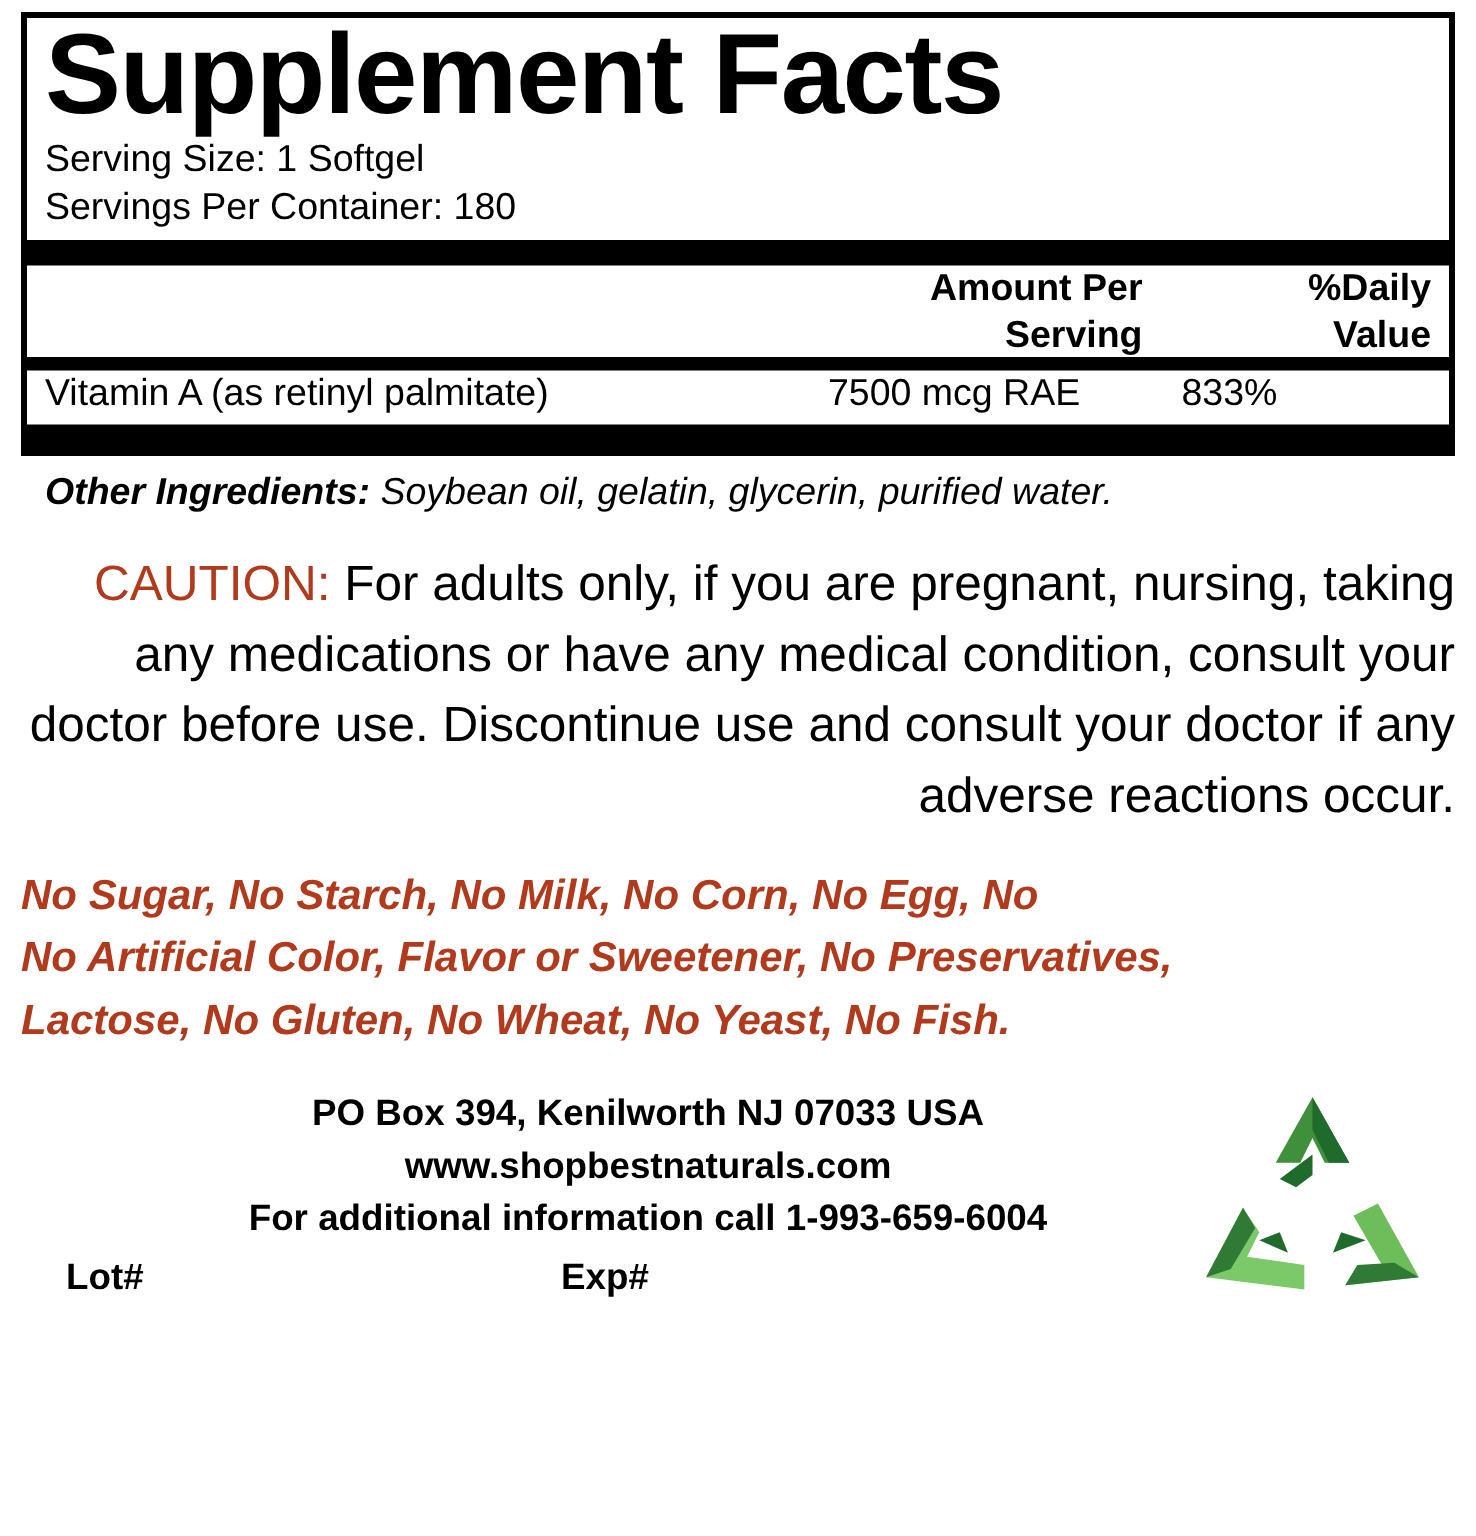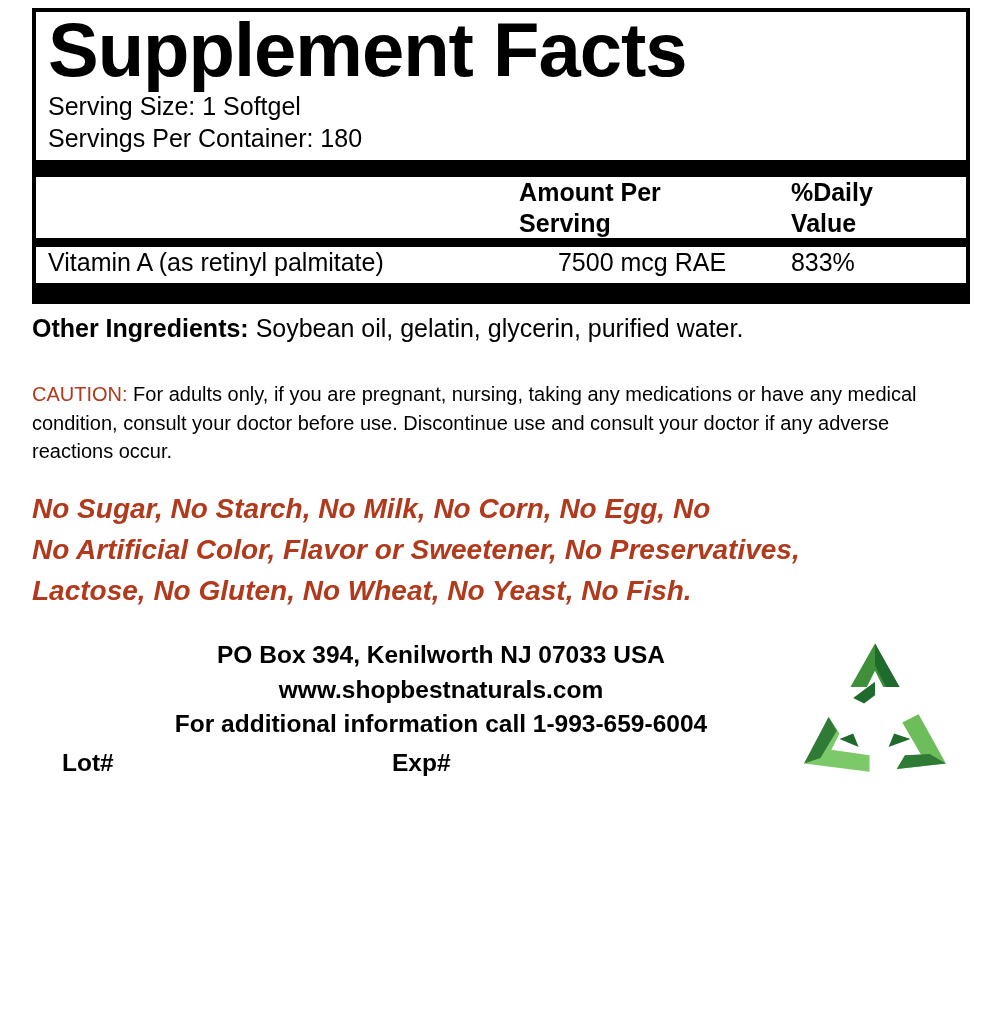--- a/index.html
+++ b/index.html
@@ -12,21 +12,21 @@
     height: 1024px;
     font-family: "Liberation Sans", sans-serif;
     color: #000000;
     overflow: hidden;
   }
   .label {
     position: relative;
     width: 984px;
     height: 1024px;
     box-sizing: border-box;
-    padding: 8px 14px 0 32px;
+    padding: 8px 14px 0 14px;
   }
 
   
   .panel {
     border: 4px solid #000;
     box-sizing: border-box;
     padding: 0 0 0 0;
     margin: 0 0 0 0;
   }
   .panel-inner {
@@ -60,49 +60,51 @@
     width: 100%;
     border-collapse: collapse;
     font-size: 25px;
   }
   table.sf th, table.sf td {
     padding: 0;
     vertical-align: bottom;
   }
   .hdr-row th {
     font-weight: bold;
-    text-align: left;
+    text-align: right;
     line-height: 1.22;
     padding: 4px 0 6px 0;
   }
   .hdr-blank { width: 52%; }
   .hdr-amt { width: 30%; padding-right: 26px !important; }
   .hdr-dv { width: 18%; }
 
   .nutrient-row td {
     padding: 9px 0 9px 0;
     line-height: 1.2;
   }
   .nut-name { text-align: left; }
   .nut-amt { text-align: center; padding-right: 26px !important; }
   .nut-dv { text-align: left; }
 
   
   .other-ing {
     font-size: 25px;
     line-height: 1.25;
-    margin: 9px 0 0 0;
+    margin: 9px 0 0 16px;
+    font-style: italic;
   }
   .other-ing b { font-weight: bold; }
 
   
   .caution {
-    font-size: 20px;
+    font-size: 33px;
     line-height: 1.42;
-    margin: 36px 0 0 0;
+    margin: 22px 0 0 0;
+    text-align: right;
   }
   .caution .cword {
     color: #b1391c;
     font-weight: normal;
   }
 
   
   .claims {
     color: #b1391c;
     font-style: italic;

